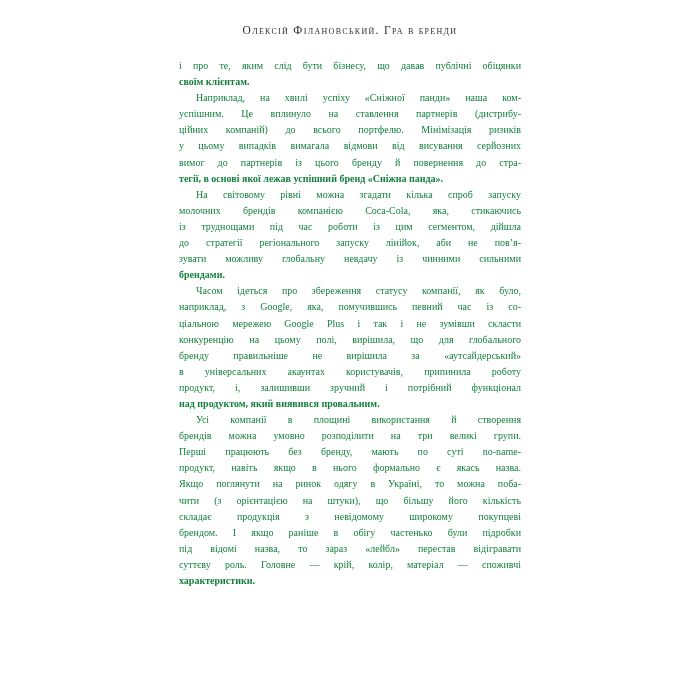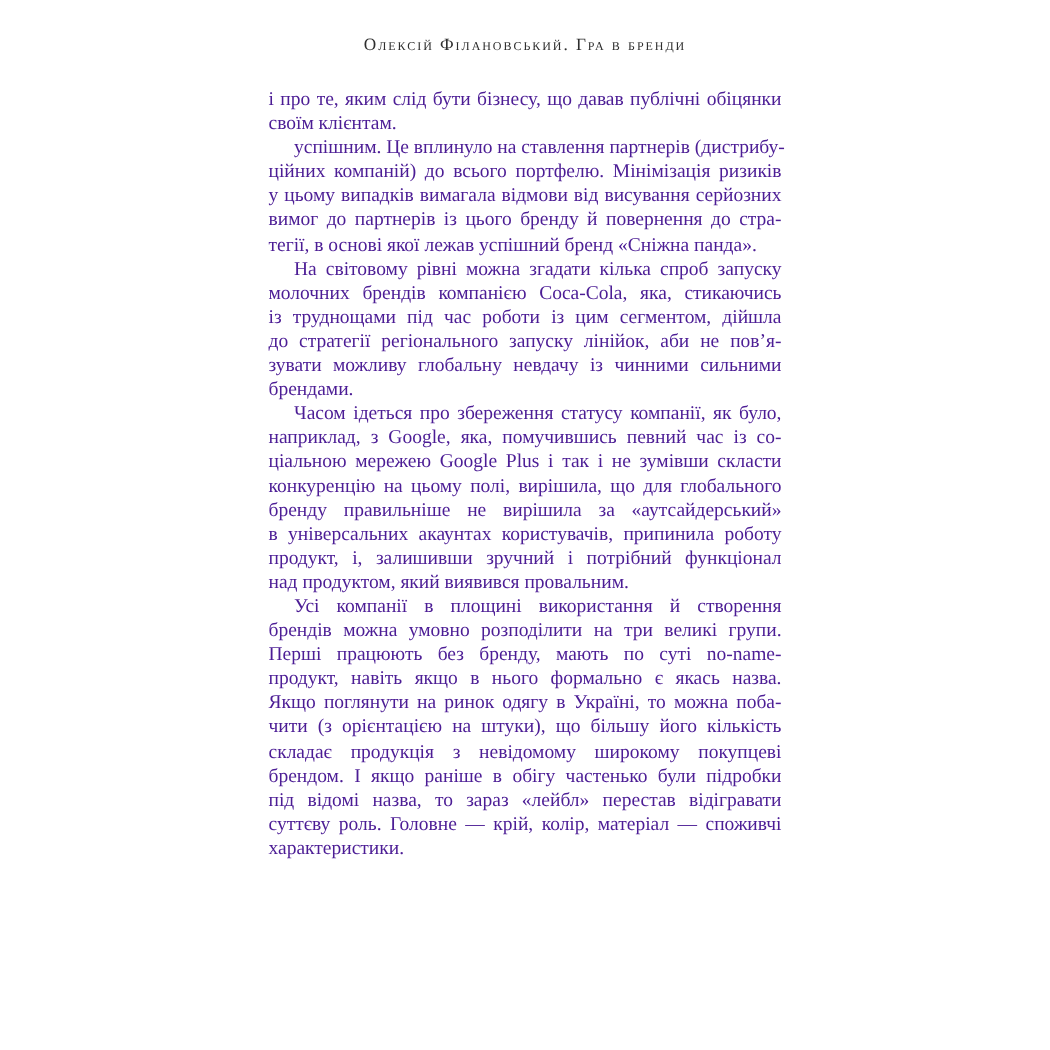--- a/index.html
+++ b/index.html
@@ -22,34 +22,35 @@
     letter-spacing: 1.3px;
     font-size: 11.5px;
     font-weight: 500;
     color: #2e2e2e;
   }
   .body-text {
     position: absolute;
     top: 58px;
     left: 179px;
     width: 342px;
-    font-size: 13px;
+    font-size: 10px;
     line-height: 16.1px;
-    color: #4c1d95;
+    color: #15803d;
     text-align: justify;
   }
   .paragraph { margin: 0; }
   .line {
     text-align: justify;
     text-align-last: justify;
     white-space: nowrap;
   }
   .line.last {
     text-align-last: left;
     white-space: normal;
+    font-weight: bold;
   }
   .paragraph.indent .line:first-child { text-indent: 17px; }
   .page-number {
     position: absolute;
     top: 623px;
     left: 0;
     right: 0;
     text-align: left;
     font-size: 12.5px;
     color: #2a2a2a;
@@ -61,20 +62,21 @@
 
 <div class="page">
   <div class="running-header">Олексій Філановський. Гра в бренди</div>
 
   <div class="body-text">
       <div class="paragraph">
         <div class="line">і про те, яким слід бути бізнесу, що давав публічні обіцянки</div>
         <div class="line last">своїм клієнтам.</div>
       </div>
       <div class="paragraph indent">
+        <div class="line">Наприклад, на хвилі успіху «Сніжної панди» наша ком-</div>
         <div class="line">успішним. Це вплинуло на ставлення партнерів (дистрибу-</div>
         <div class="line">ційних компаній) до всього портфелю. Мінімізація ризиків</div>
         <div class="line">у цьому випадків вимагала відмови від висування серйозних</div>
         <div class="line">вимог до партнерів із цього бренду й повернення до стра-</div>
         <div class="line last">тегії, в основі якої лежав успішний бренд «Сніжна панда».</div>
       </div>
       <div class="paragraph indent">
         <div class="line">На світовому рівні можна згадати кілька спроб запуску</div>
         <div class="line">молочних брендів компанією Coca-Cola, яка, стикаючись</div>
         <div class="line">із труднощами під час роботи із цим сегментом, дійшла</div>

